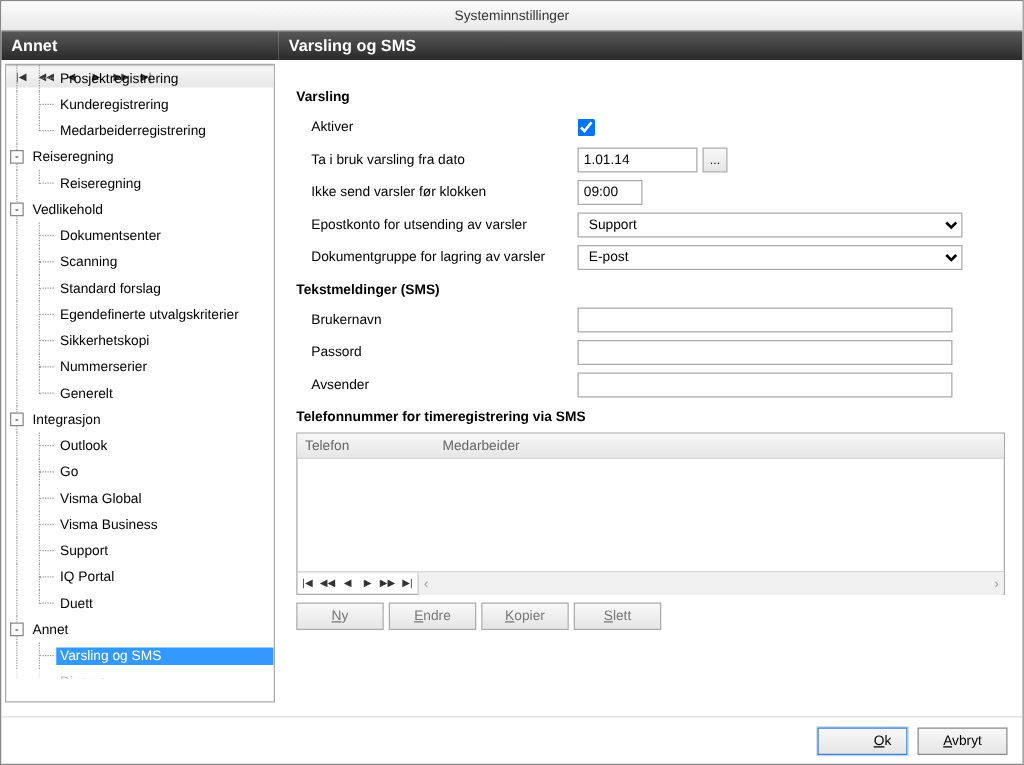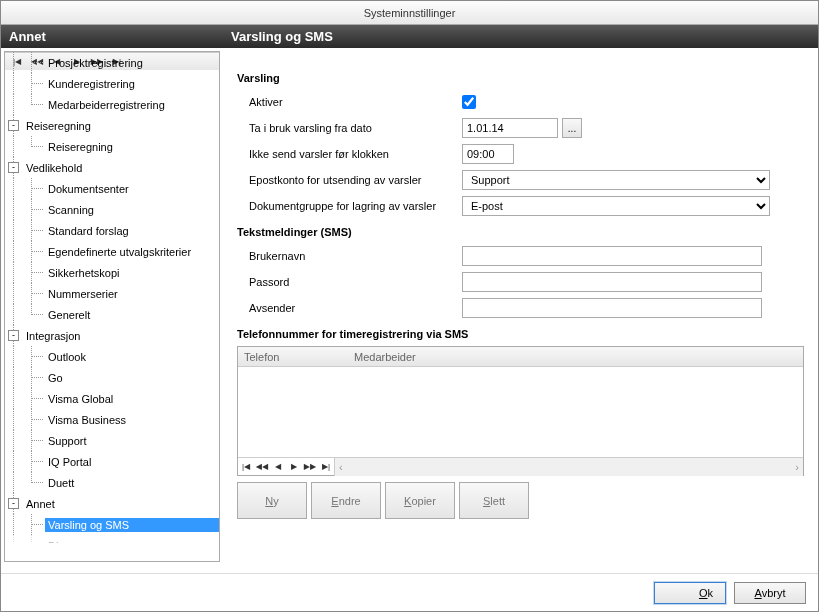--- a/index.html
+++ b/index.html
@@ -34,21 +34,21 @@
 .select { width: 308px; height: 20px; border: 1px solid #aaa; background: #fff; font-size: 11px; padding: 0 4px; }
 .checkbox { width: 14px; height: 14px; }
 .table-wrap { border: 1px solid #aaa; margin-top: 4px; height: 130px; display: flex; flex-direction: column; background: #fff; }
 .table-head { display: flex; background: linear-gradient(to bottom,#f7f7f7,#e6e6e6); border-bottom: 1px solid #ccc; height: 20px; align-items: center; color: #666; }
 .th { padding: 0 6px; }
 .th:first-child { width: 110px; }
 .table-body { flex: 1; }
 .table-foot { height: 18px; border-top: 1px solid #ccc; display: flex; align-items: center; }
 .scroll-filler { flex: 1; background: #f0f0f0; border-left: 1px solid #ccc; height: 18px; display: flex; align-items: center; justify-content: space-between; padding: 0 4px; color: #999; font-size: 9px; }
 .action-row { display: flex; gap: 4px; margin-top: 6px; }
-.action-btn { width: 70px; height: 37px; border: 1px solid #aaa; background: linear-gradient(to bottom,#f8f8f8,#e5e5e5); color: #777; font-size: 11px; cursor: pointer; }
+.action-btn { width: 70px; height: 22px; border: 1px solid #aaa; background: linear-gradient(to bottom,#f8f8f8,#e5e5e5); color: #777; font-size: 11px; cursor: pointer; }
 .footer { position: absolute; bottom: 0; left: 0; right: 0; height: 38px; display: flex; justify-content: flex-end; align-items: center; gap: 8px; padding-right: 12px; border-top: 1px solid #ddd; }
 .footer-btn { width: 72px; height: 22px; border: 1px solid #888; background: linear-gradient(to bottom,#f8f8f8,#e5e5e5); font-size: 11px; cursor: pointer; }
 .footer-btn.primary { border: 1px solid #3b7fd1; box-shadow: 0 0 0 1px rgba(59,127,209,.3); padding-left: 32px; }
 .u { text-decoration: underline; }
 </style>
 </head>
 <body>
 
 <div class="titlebar">Systeminnstillinger</div>
 

